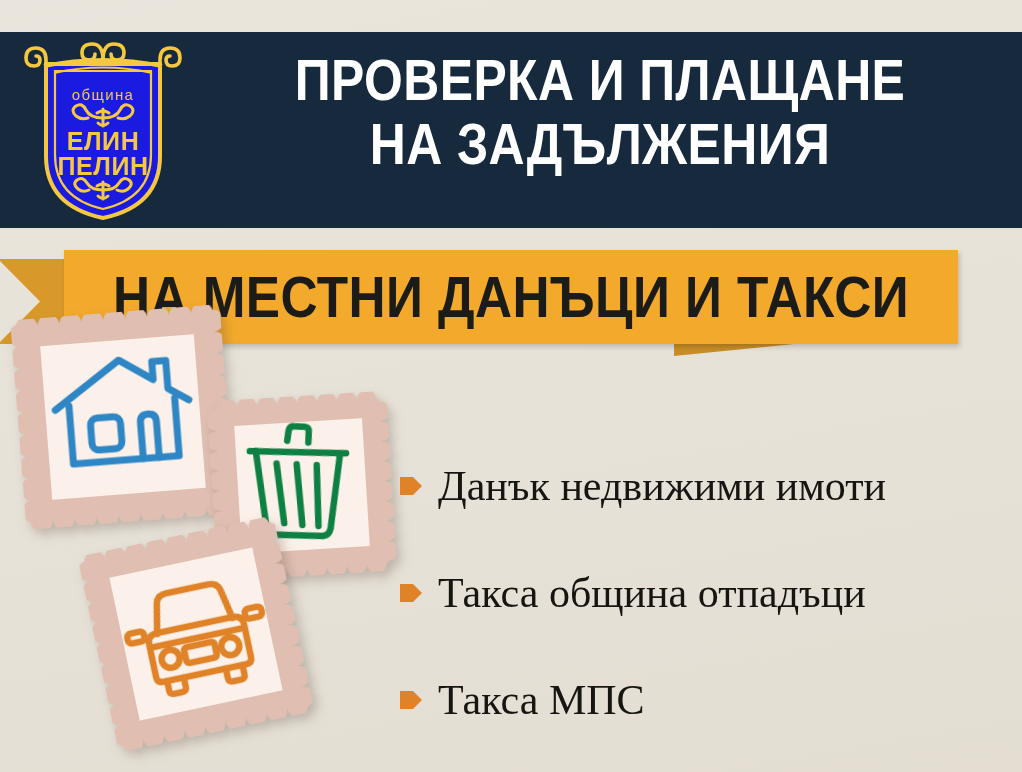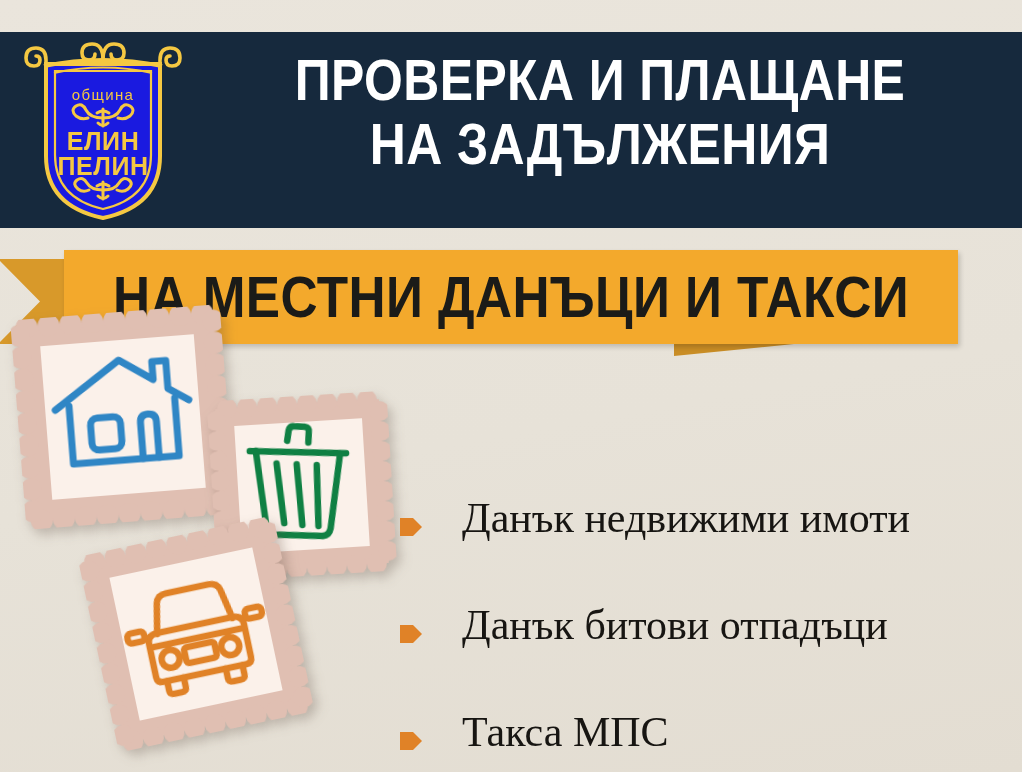--- a/index.html
+++ b/index.html
@@ -45,21 +45,21 @@
     color:#1b1b18;font-family:"Liberation Sans", sans-serif;
     font-weight:bold;font-size:57px;letter-spacing:0.5px;
     transform:scaleX(0.9);transform-origin:50% 50%;}
 
   
   .stamp{position:absolute;filter:drop-shadow(4px 6px 6px rgba(80,60,50,.28));}
   .stamp svg{display:block;}
 
   
   .bullets{position:absolute;left:400px;top:432px;width:610px;}
-  .bullet-row{display:flex;align-items:flex-end;height:107px;gap:24px;}
+  .bullet-row{display:flex;align-items:center;height:107px;}
   .bullet-mark{flex:0 0 auto;width:22px;height:24px;margin-right:16px;}
   .bullet-mark svg{display:block;}
   .bullet-label{font-family:"Liberation Serif", serif;
     font-size:42px;color:#171512;line-height:1;white-space:nowrap;}
 </style>
 </head>
 <body>
 
 <div id="stage">
 
@@ -247,21 +247,21 @@
       </span>
       <span class="bullet-label">Данък недвижими имоти</span>
     </div>
 
     <div class="bullet-row">
       <span class="bullet-mark">
         <svg width="22" height="24" viewBox="0 0 22 24" xmlns="http://www.w3.org/2000/svg">
           <path d="M0 3 L13 3 L22 12 L13 21 L0 21 Z" fill="#e08227"></path>
         </svg>
       </span>
-      <span class="bullet-label">Данък битови отпадъци</span>
+      <span class="bullet-label">Такса община отпадъци</span>
     </div>
 
     <div class="bullet-row">
       <span class="bullet-mark">
         <svg width="22" height="24" viewBox="0 0 22 24" xmlns="http://www.w3.org/2000/svg">
           <path d="M0 3 L13 3 L22 12 L13 21 L0 21 Z" fill="#e08227"></path>
         </svg>
       </span>
       <span class="bullet-label">Такса МПС</span>
     </div>

